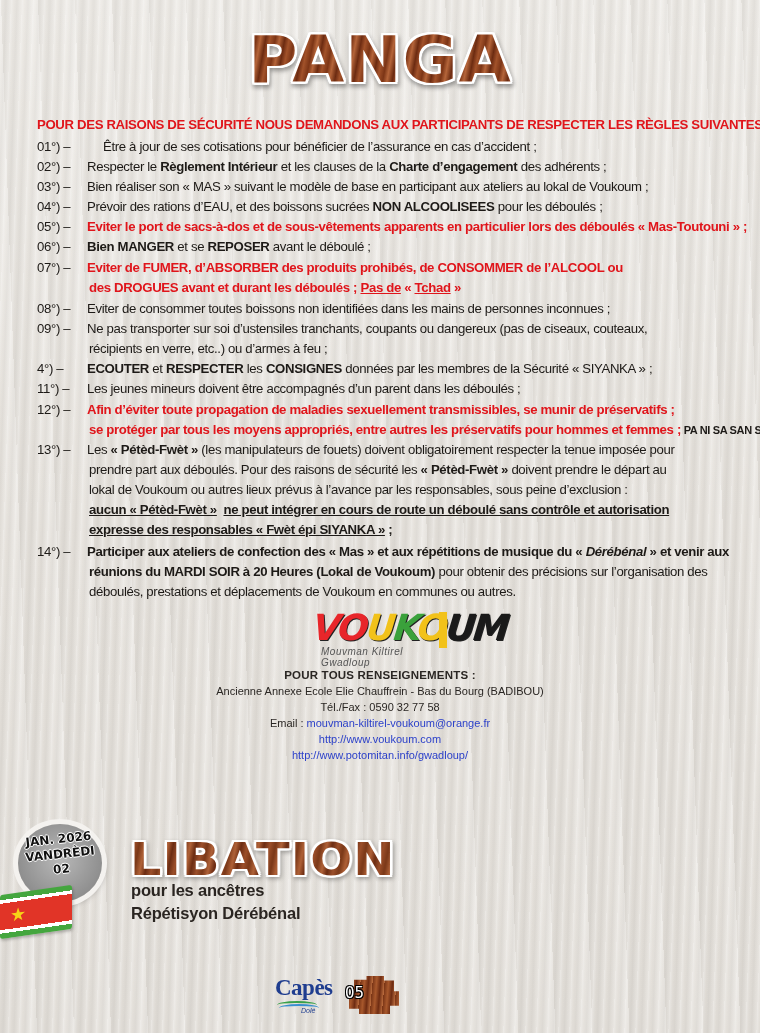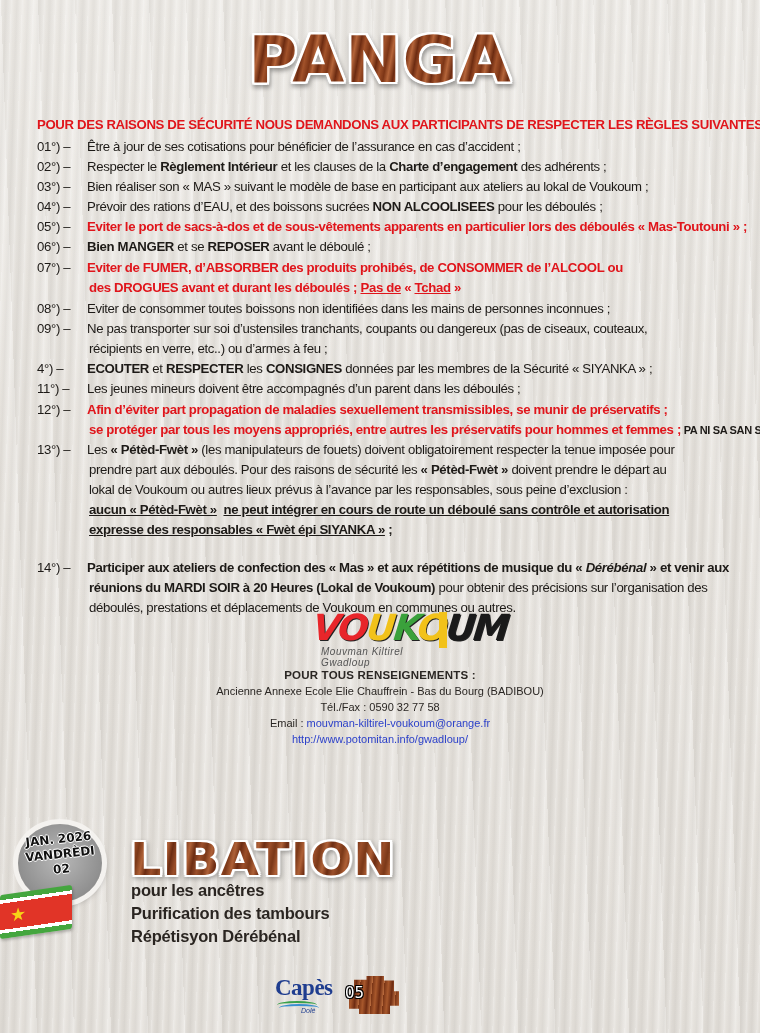--- a/index.html
+++ b/index.html
@@ -33,21 +33,21 @@
     left: 37px; top: 117px; width: 700px;
     color: #e0151b; font-weight: bold; font-size: 13.2px;
     font-family: "Liberation Sans", sans-serif; letter-spacing: -0.35px;
     white-space: nowrap;
   }
   .rule {
     left: 37px; width: 700px; font-size: 13.2px; line-height: 20px;
     letter-spacing: -0.35px; white-space: nowrap;
   }
   .rule .num { display: inline-block; width: 50px; }
-  .rule .txt { display: inline; }
+  .rule .txt { display: inline; margin-left: 16px; }
   .rule .cont { display: block; padding-left: 52px; }
   .red { color: #e0151b; }
   .b { font-weight: bold; }
   .u { text-decoration: underline; }
   .it { font-style: italic; }
   .small { font-size: 11px; }
 
   
   .voukoum {
     left: 313px; top: 608px; width: 130px; height: 50px;
@@ -170,68 +170,68 @@
 
 <div class="abs rule" style="top:359px">
   <span class="num">4°) –</span><span class="b">ECOUTER</span><span> et </span><span class="b">RESPECTER</span><span>  les </span><span class="b">CONSIGNES</span><span> données par les membres de la Sécurité « SIYANKA » ;</span>
 </div>
 
 <div class="abs rule" style="top:379px">
   <span class="num">11°) –</span><span>Les jeunes mineurs doivent  être  accompagnés d’un parent dans  les  déboulés ;</span>
 </div>
 
 <div class="abs rule" style="top:400px">
-  <span class="num">12°) –</span><span class="red b">Afin d’éviter part propagation de maladies sexuellement transmissibles,  se  munir de  préservatifs ;</span>
+  <span class="num">12°) –</span><span class="red b">Afin d’éviter toute propagation de maladies sexuellement transmissibles,  se  munir de  préservatifs ;</span>
   <span class="cont"><span class="red b">se protéger par tous les moyens appropriés, entre autres les préservatifs pour hommes et femmes ;</span><span class="b small"> PA NI SA SAN SA !!!</span></span>
 </div>
 
 <div class="abs rule" style="top:440px">
   <span class="num">13°) –</span><span>Les </span><span class="b">« Pétèd-Fwèt »</span><span> (les manipulateurs de fouets) doivent obligatoirement respecter  la tenue imposée pour</span>
   <span class="cont"><span>prendre part aux  déboulés. Pour  des  raisons  de  sécurité les </span><span class="b">« Pétèd-Fwèt »</span><span> doivent prendre le  départ au</span></span>
   <span class="cont">lokal de Voukoum ou autres lieux prévus à l’avance par les responsables, sous peine d’exclusion :</span>
   <span class="cont b"><span class="u">aucun « Pétèd-Fwèt »</span>&nbsp;&nbsp;<span class="u">ne peut intégrer en cours de route un  déboulé  sans  contrôle  et  autorisation</span></span>
   <span class="cont b"><span class="u">expresse  des   responsables  « Fwèt épi SIYANKA »</span><span> ;</span></span>
 </div>
 
-<div class="abs rule" style="top:558px">
+<div class="abs rule" style="top:542px">
   <span class="num">14°) –</span><span class="b" style="font-weight:600"><span>Participer aux ateliers de confection des « Mas » et  aux répétitions de musique du « </span><span class="it">Dérébénal</span><span> » et  venir aux</span></span>
   <span class="cont"><span class="b">réunions du  MARDI SOIR à 20 Heures (Lokal de Voukoum)</span><span> pour  obtenir  des  précisions  sur  l’organisation  des</span></span>
   <span class="cont">déboulés,  prestations  et  déplacements de Voukoum en communes ou autres.</span>
 </div>
 
 <div class="abs voukoum">
   <span class="word"><span style="color:#e8262a">V</span><span style="color:#e8262a">O</span><span style="color:#f2c21a">U</span><span style="color:#3aa13b">K</span><span style="color:#f2c21a">O</span><span style="color:#1a1a1a">U</span><span style="color:#1a1a1a">M</span></span>
   <span class="side"></span>
   <span class="tag">Mouvman Kiltirel Gwadloup</span>
 </div>
 
 <div class="abs contact">
   <div class="ct-title">POUR TOUS RENSEIGNEMENTS :</div>
   <div>Ancienne Annexe Ecole Elie Chauffrein - Bas du Bourg (BADIBOU)</div>
   <div>Tél./Fax : 0590 32 77 58</div>
   <div><span>Email : </span><span class="link">mouvman-kiltirel-voukoum@orange.fr</span></div>
+  <div class="link">http://www.voukoum.com</div>
   <div class="link">http://www.potomitan.info/gwadloup/</div>
 </div>
 
 <div class="abs badge">
   <div class="hole"></div>
   <div class="dtext">
     <div>JAN. 2026</div>
     <div>VANDRÈDI</div>
     <div>02</div>
   </div>
   <div class="flag">
       <span class="star">★</span>
     </div>
 </div>
 
 <div class="abs libation">LIBATION</div>
 <div class="abs lib-lines">
   <div>pour les ancêtres</div>
-  <div>Purification des tambours</div>
   <div>Répétisyon Dérébénal</div>
 </div>
 
 <div class="abs capes">
   <div class="cw">Capès</div>
   <span class="wave1"></span>
   <span class="wave2"></span>
   <span class="sub">Dolé</span>
 </div>
 <div class="abs pagebox">

